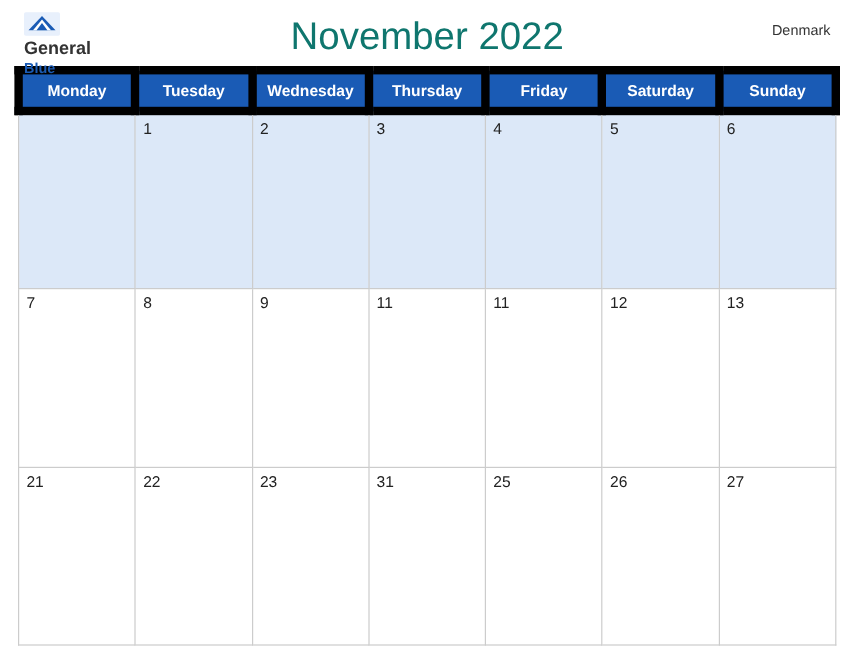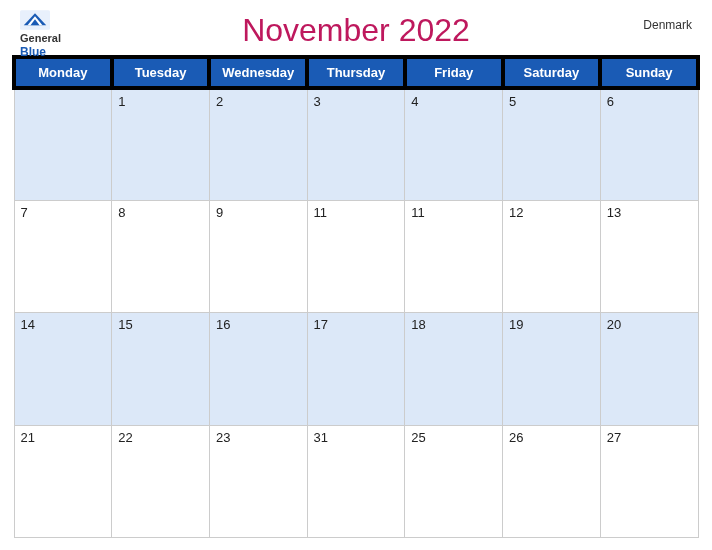--- a/index.html
+++ b/index.html
@@ -39,21 +39,21 @@
     .country-label {
       position: absolute;
       right: 20px;
       top: 18px;
       font-size: 12px;
       color: #333;
     }
 
     .calendar-title {
       font-size: 32px;
-      color: #be185d;
+      color: #0f766e;
       font-weight: normal;
       text-align: center;
     }
 
     .calendar-container {
       flex: 1;
       padding: 0 12px 12px 12px;
       display: flex;
       flex-direction: column;
     }
@@ -65,21 +65,21 @@
       table-layout: fixed;
     }
 
     .calendar-table th {
       background-color: #1a5bb5;
       color: #fff;
       font-size: 13px;
       font-weight: bold;
       padding: 6px 0;
       text-align: center;
-      border: 4px solid #000000;
+      border: 7px solid #000000;
     }
 
     .calendar-table td {
       border: 1px solid #ccc;
       vertical-align: top;
       padding: 4px 6px;
       font-size: 13px;
       color: #222;
       height: 72px;
     }
@@ -92,21 +92,21 @@
 <body>
 
 <div class="header">
   <div class="logo">
     <svg class="logo-icon" viewBox="0 0 40 26" xmlns="http://www.w3.org/2000/svg">
       <rect x="0" y="0" width="40" height="26" fill="#e8f0fc" rx="2"></rect>
       <polygon points="5,20 20,4 35,20" fill="#1a5bb5"></polygon>
       <polygon points="10,20 20,8 30,20" fill="#fff"></polygon>
       <polygon points="14,20 20,12 26,20" fill="#1a5bb5"></polygon>
     </svg>
-    <span style="font-size:11px; color:#333; font-weight:bold; display:block; line-height:1.2;">General</span>
+    <span style="font-size:15px; color:#333; font-weight:bold; display:block; line-height:1.2;">General</span>
     <span style="font-size:12px; color:#1a5bb5; font-weight:bold; display:block; line-height:1.2;">Blue</span>
   </div>
 
   <h1 class="calendar-title">November 2022</h1>
 
   <div class="country-label">Denmark</div>
 </div>
 
 <div class="calendar-container">
   <table class="calendar-table">
@@ -133,29 +133,20 @@
         </tr>
         <tr class="row-white">
           <td>7</td>
           <td>8</td>
           <td>9</td>
           <td>11</td>
           <td>11</td>
           <td>12</td>
           <td>13</td>
         </tr>
-        <tr class="row-blue">
-          <td>14</td>
-          <td>15</td>
-          <td>16</td>
-          <td>17</td>
-          <td>18</td>
-          <td>19</td>
-          <td>20</td>
-        </tr>
         <tr class="row-white">
           <td>21</td>
           <td>22</td>
           <td>23</td>
           <td>31</td>
           <td>25</td>
           <td>26</td>
           <td>27</td>
         </tr>
       </tbody>

